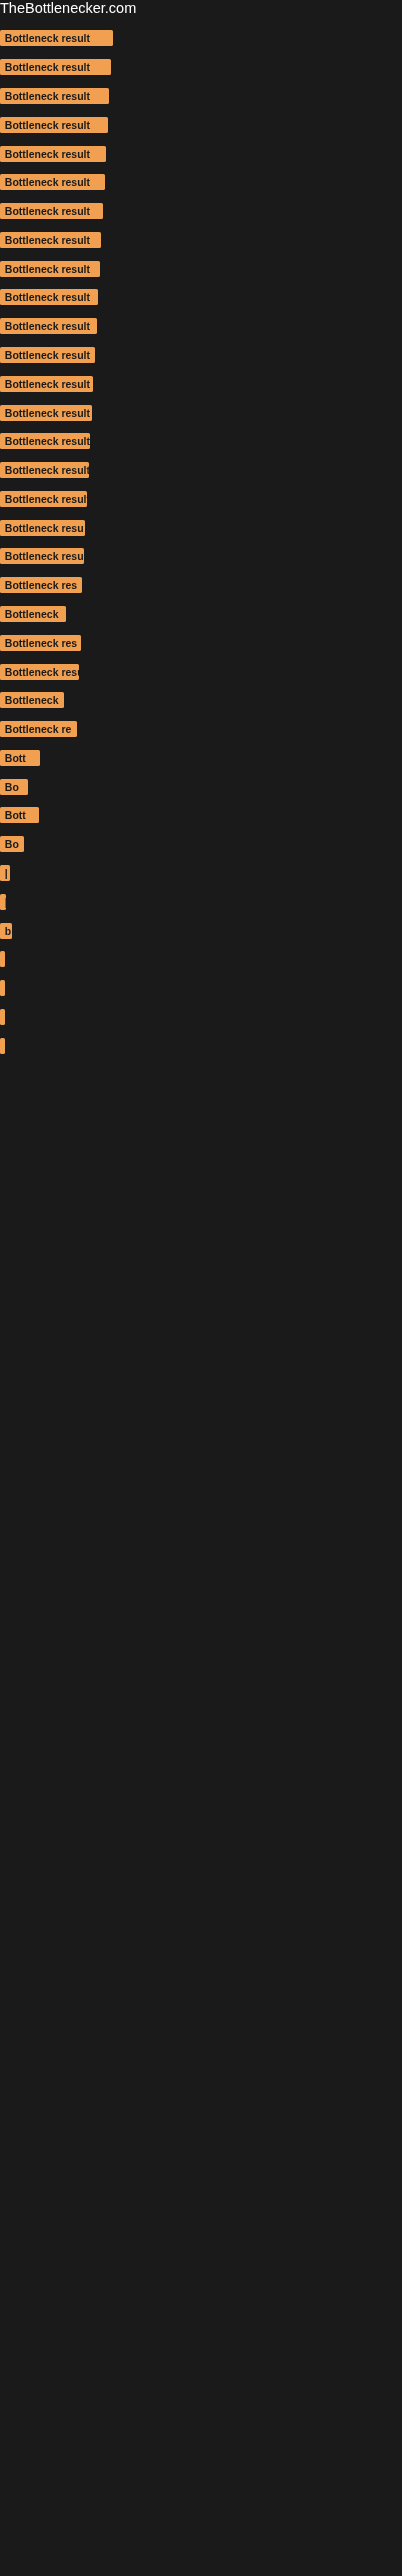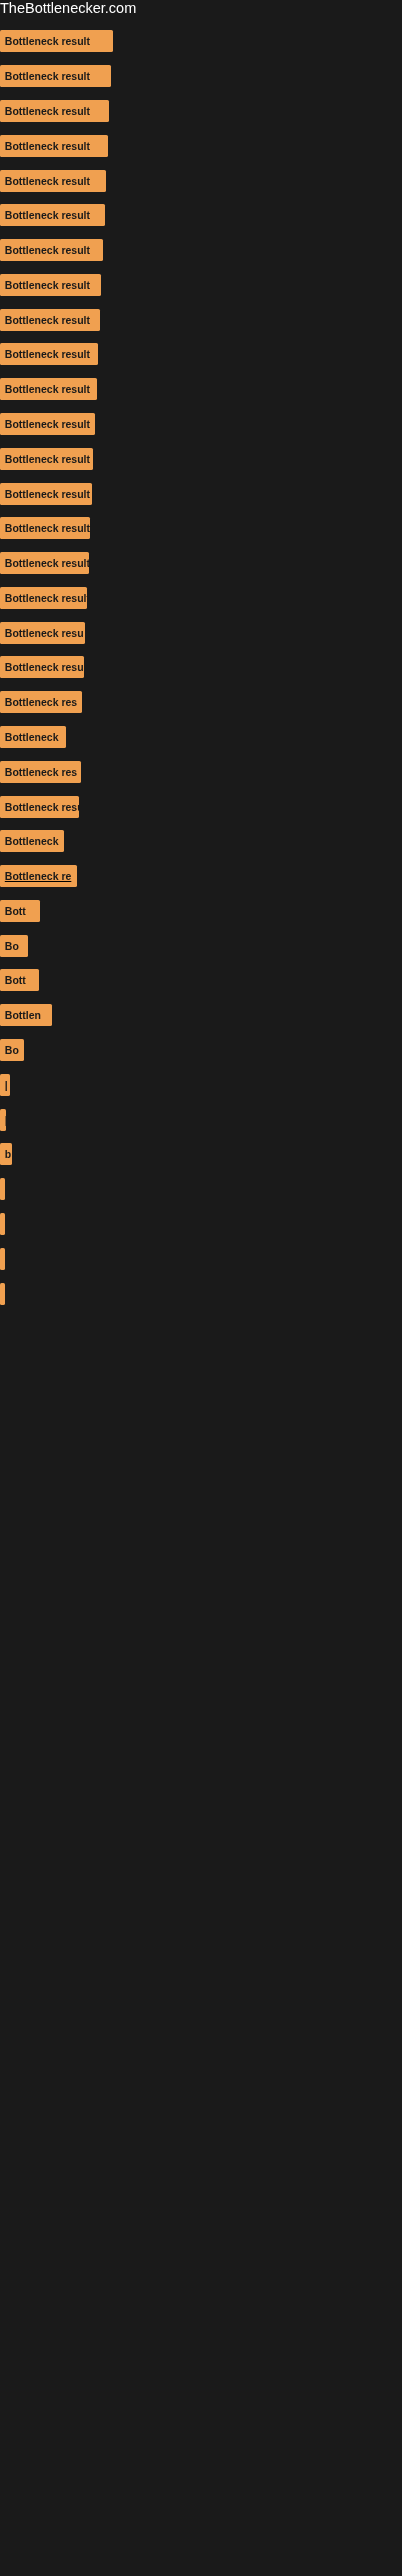--- a/index.html
+++ b/index.html
@@ -29,21 +29,21 @@
     }
 
     .bar-row {
       display: flex;
       align-items: center;
       margin-bottom: 0px;
       padding: 6.4px 0;
     }
 
     .bar {
-      height: 22px;
+      height: 16px;
       background-color: #f0a050;
       border-radius: 1.6px;
       display: flex;
       align-items: center;
       padding-left: 4.8px;
       overflow: hidden;
       white-space: nowrap;
     }
 
     .bar-label {
@@ -174,45 +174,40 @@
       <div class="bar" style="width: 79px;">
         <span class="bar-label">Bottleneck resu</span>
       </div>
     </div>
     <div class="bar-row">
       <div class="bar" style="width: 64px;">
         <span class="bar-label">Bottleneck</span>
       </div>
     </div>
     <div class="bar-row">
-      <div class="bar" style="width: 77px; text-decoration: underline;">
+      <div class="bar" style="width: 77px;">
         <span class="bar-label">Bottleneck re</span>
       </div>
     </div>
     <div class="bar-row">
       <div class="bar" style="width: 40px;">
         <span class="bar-label">Bott</span>
       </div>
     </div>
     <div class="bar-row">
       <div class="bar" style="width: 28px;">
         <span class="bar-label">Bo</span>
       </div>
     </div>
     <div class="bar-row">
       <div class="bar" style="width: 39px;">
         <span class="bar-label">Bott</span>
       </div>
     </div>
     <div class="bar-row">
-      <div class="bar" style="width: 52px;">
-        <span class="bar-label">Bottlen</span>
-      </div>
-    </div>
-    <div class="bar-row">
       <div class="bar" style="width: 24px;">
         <span class="bar-label">Bo</span>
       </div>
     </div>
     <div class="bar-row">
       <div class="bar" style="width: 9.7px;">
         <span class="bar-label">|</span>
       </div>
     </div>
     <div class="bar-row">

